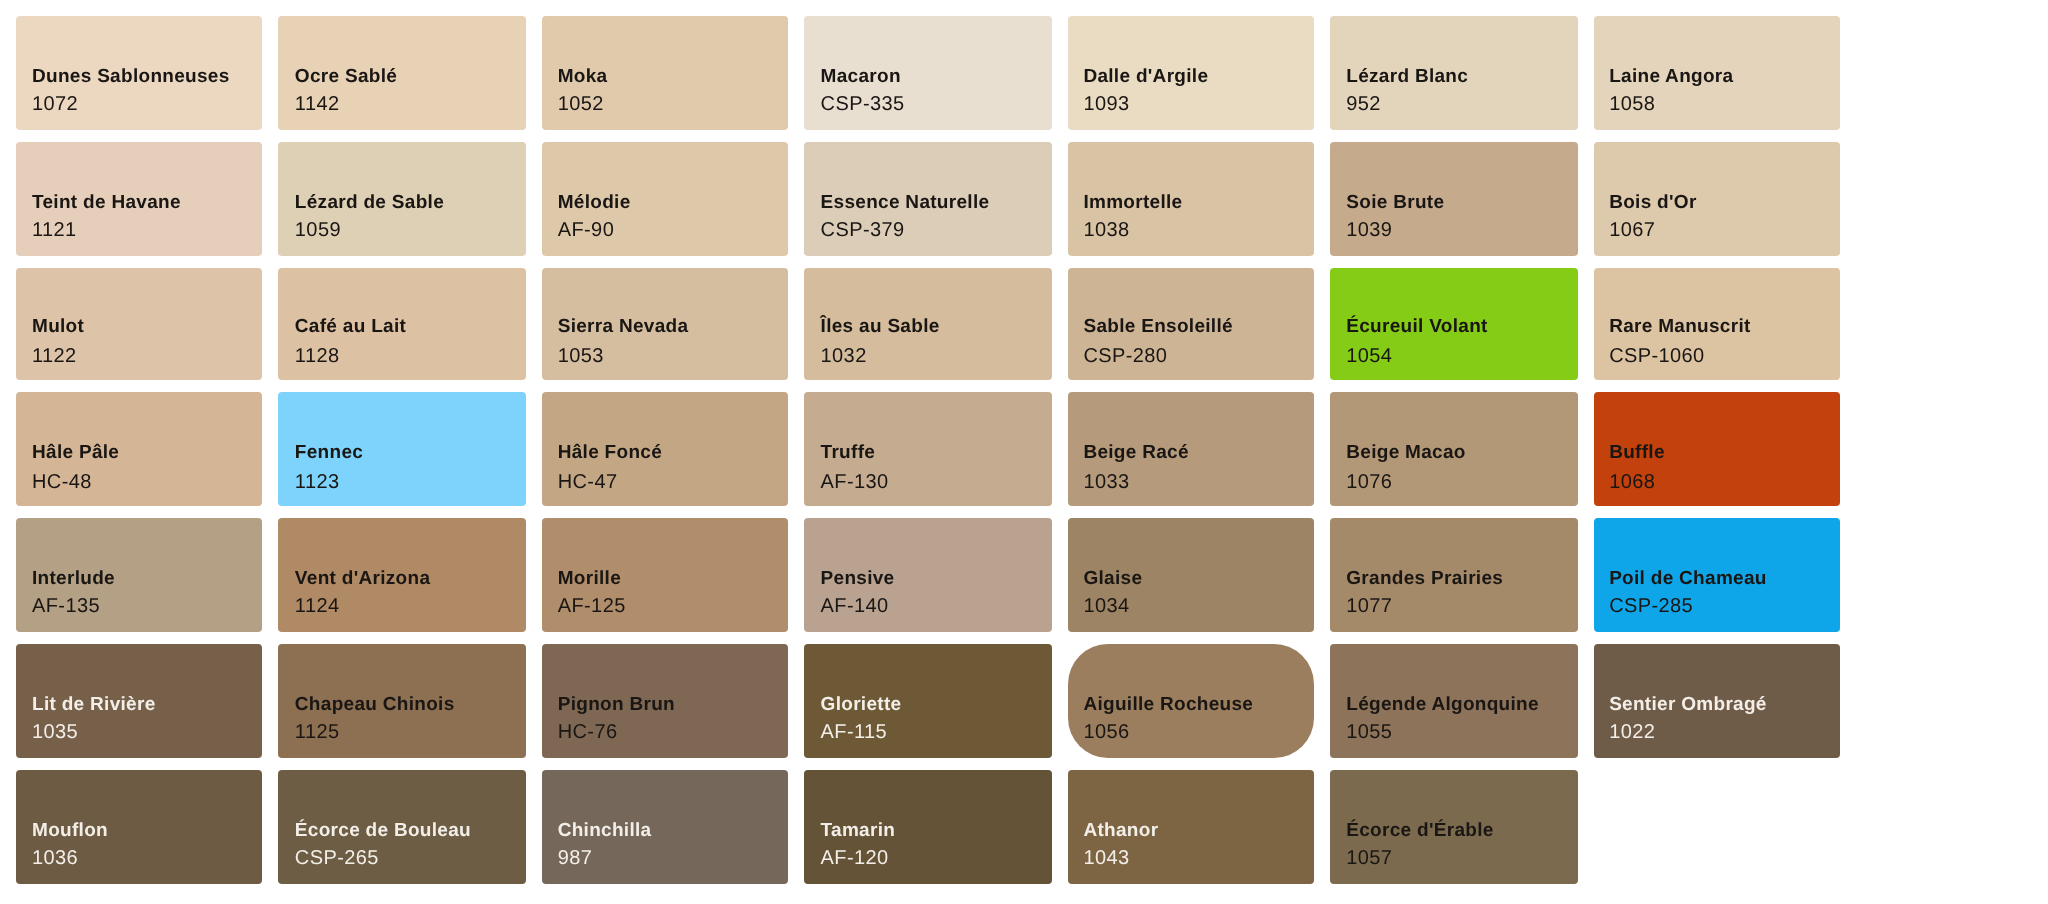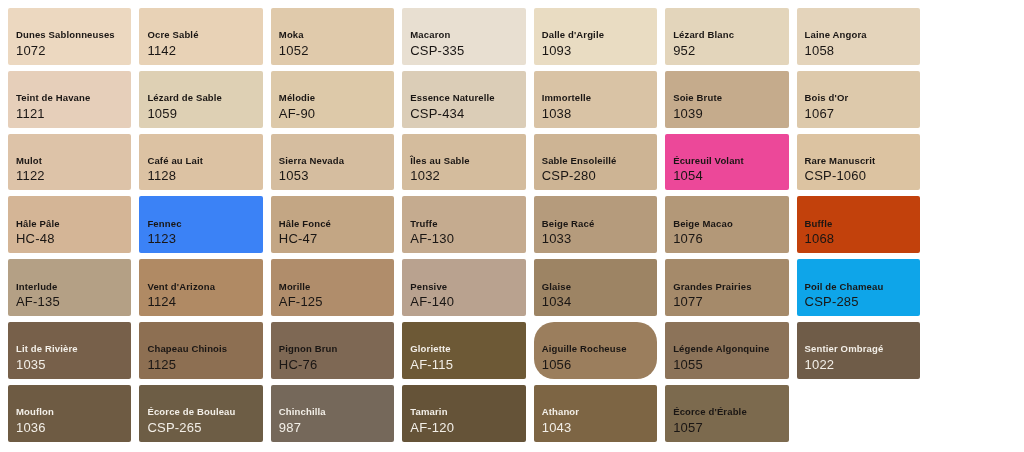--- a/index.html
+++ b/index.html
@@ -38,21 +38,21 @@
   }
   .swatch-name {
     display: block;
     font-size: 9.5px;
     font-weight: bold;
     letter-spacing: 0.15px;
     white-space: nowrap;
   }
   .swatch-code {
     display: block;
-    font-size: 13px;
+    font-size: 10px;
     font-weight: normal;
     letter-spacing: 0.2px;
     margin-top: 2.5px;
     white-space: nowrap;
   }
   .swatch.light-text .swatch-name,
   .swatch.light-text .swatch-code {
     color: #f3efe8;
   }
   .swatch.dark-text .swatch-name,
@@ -120,21 +120,21 @@
     </div>
     <div class="swatch dark-text" style="background: rgb(221, 201, 169);">
       <div class="swatch-text">
         <span class="swatch-name">Mélodie</span>
         <span class="swatch-code">AF-90</span>
       </div>
     </div>
     <div class="swatch dark-text" style="background: rgb(219, 205, 183);">
       <div class="swatch-text">
         <span class="swatch-name">Essence Naturelle</span>
-        <span class="swatch-code">CSP-434</span>
+        <span class="swatch-code">CSP-379</span>
       </div>
     </div>
     <div class="swatch dark-text" style="background: rgb(217, 195, 165);">
       <div class="swatch-text">
         <span class="swatch-name">Immortelle</span>
         <span class="swatch-code">1038</span>
       </div>
     </div>
     <div class="swatch dark-text" style="background: rgb(197, 171, 140);">
       <div class="swatch-text">
@@ -171,39 +171,39 @@
         <span class="swatch-name">Îles au Sable</span>
         <span class="swatch-code">1032</span>
       </div>
     </div>
     <div class="swatch dark-text" style="background: rgb(205, 180, 148);">
       <div class="swatch-text">
         <span class="swatch-name">Sable Ensoleillé</span>
         <span class="swatch-code">CSP-280</span>
       </div>
     </div>
-    <div class="swatch dark-text" style="background: #ec4899; text-decoration: underline;">
+    <div class="swatch dark-text" style="background: #84cc16; text-decoration: underline;">
       <div class="swatch-text">
         <span class="swatch-name">Écureuil Volant</span>
         <span class="swatch-code">1054</span>
       </div>
     </div>
     <div class="swatch dark-text" style="background: rgb(220, 195, 161);">
       <div class="swatch-text">
         <span class="swatch-name">Rare Manuscrit</span>
         <span class="swatch-code">CSP-1060</span>
       </div>
     </div>
     <div class="swatch dark-text" style="background: rgb(212, 181, 150);">
       <div class="swatch-text">
         <span class="swatch-name">Hâle Pâle</span>
         <span class="swatch-code">HC-48</span>
       </div>
     </div>
-    <div class="swatch dark-text" style="background: #3b82f6; padding-left: 16px;">
+    <div class="swatch dark-text" style="background: #7dd3fc; padding-left: 16px;">
       <div class="swatch-text">
         <span class="swatch-name">Fennec</span>
         <span class="swatch-code">1123</span>
       </div>
     </div>
     <div class="swatch dark-text" style="background: rgb(195, 166, 132);">
       <div class="swatch-text">
         <span class="swatch-name">Hâle Foncé</span>
         <span class="swatch-code">HC-47</span>
       </div>

